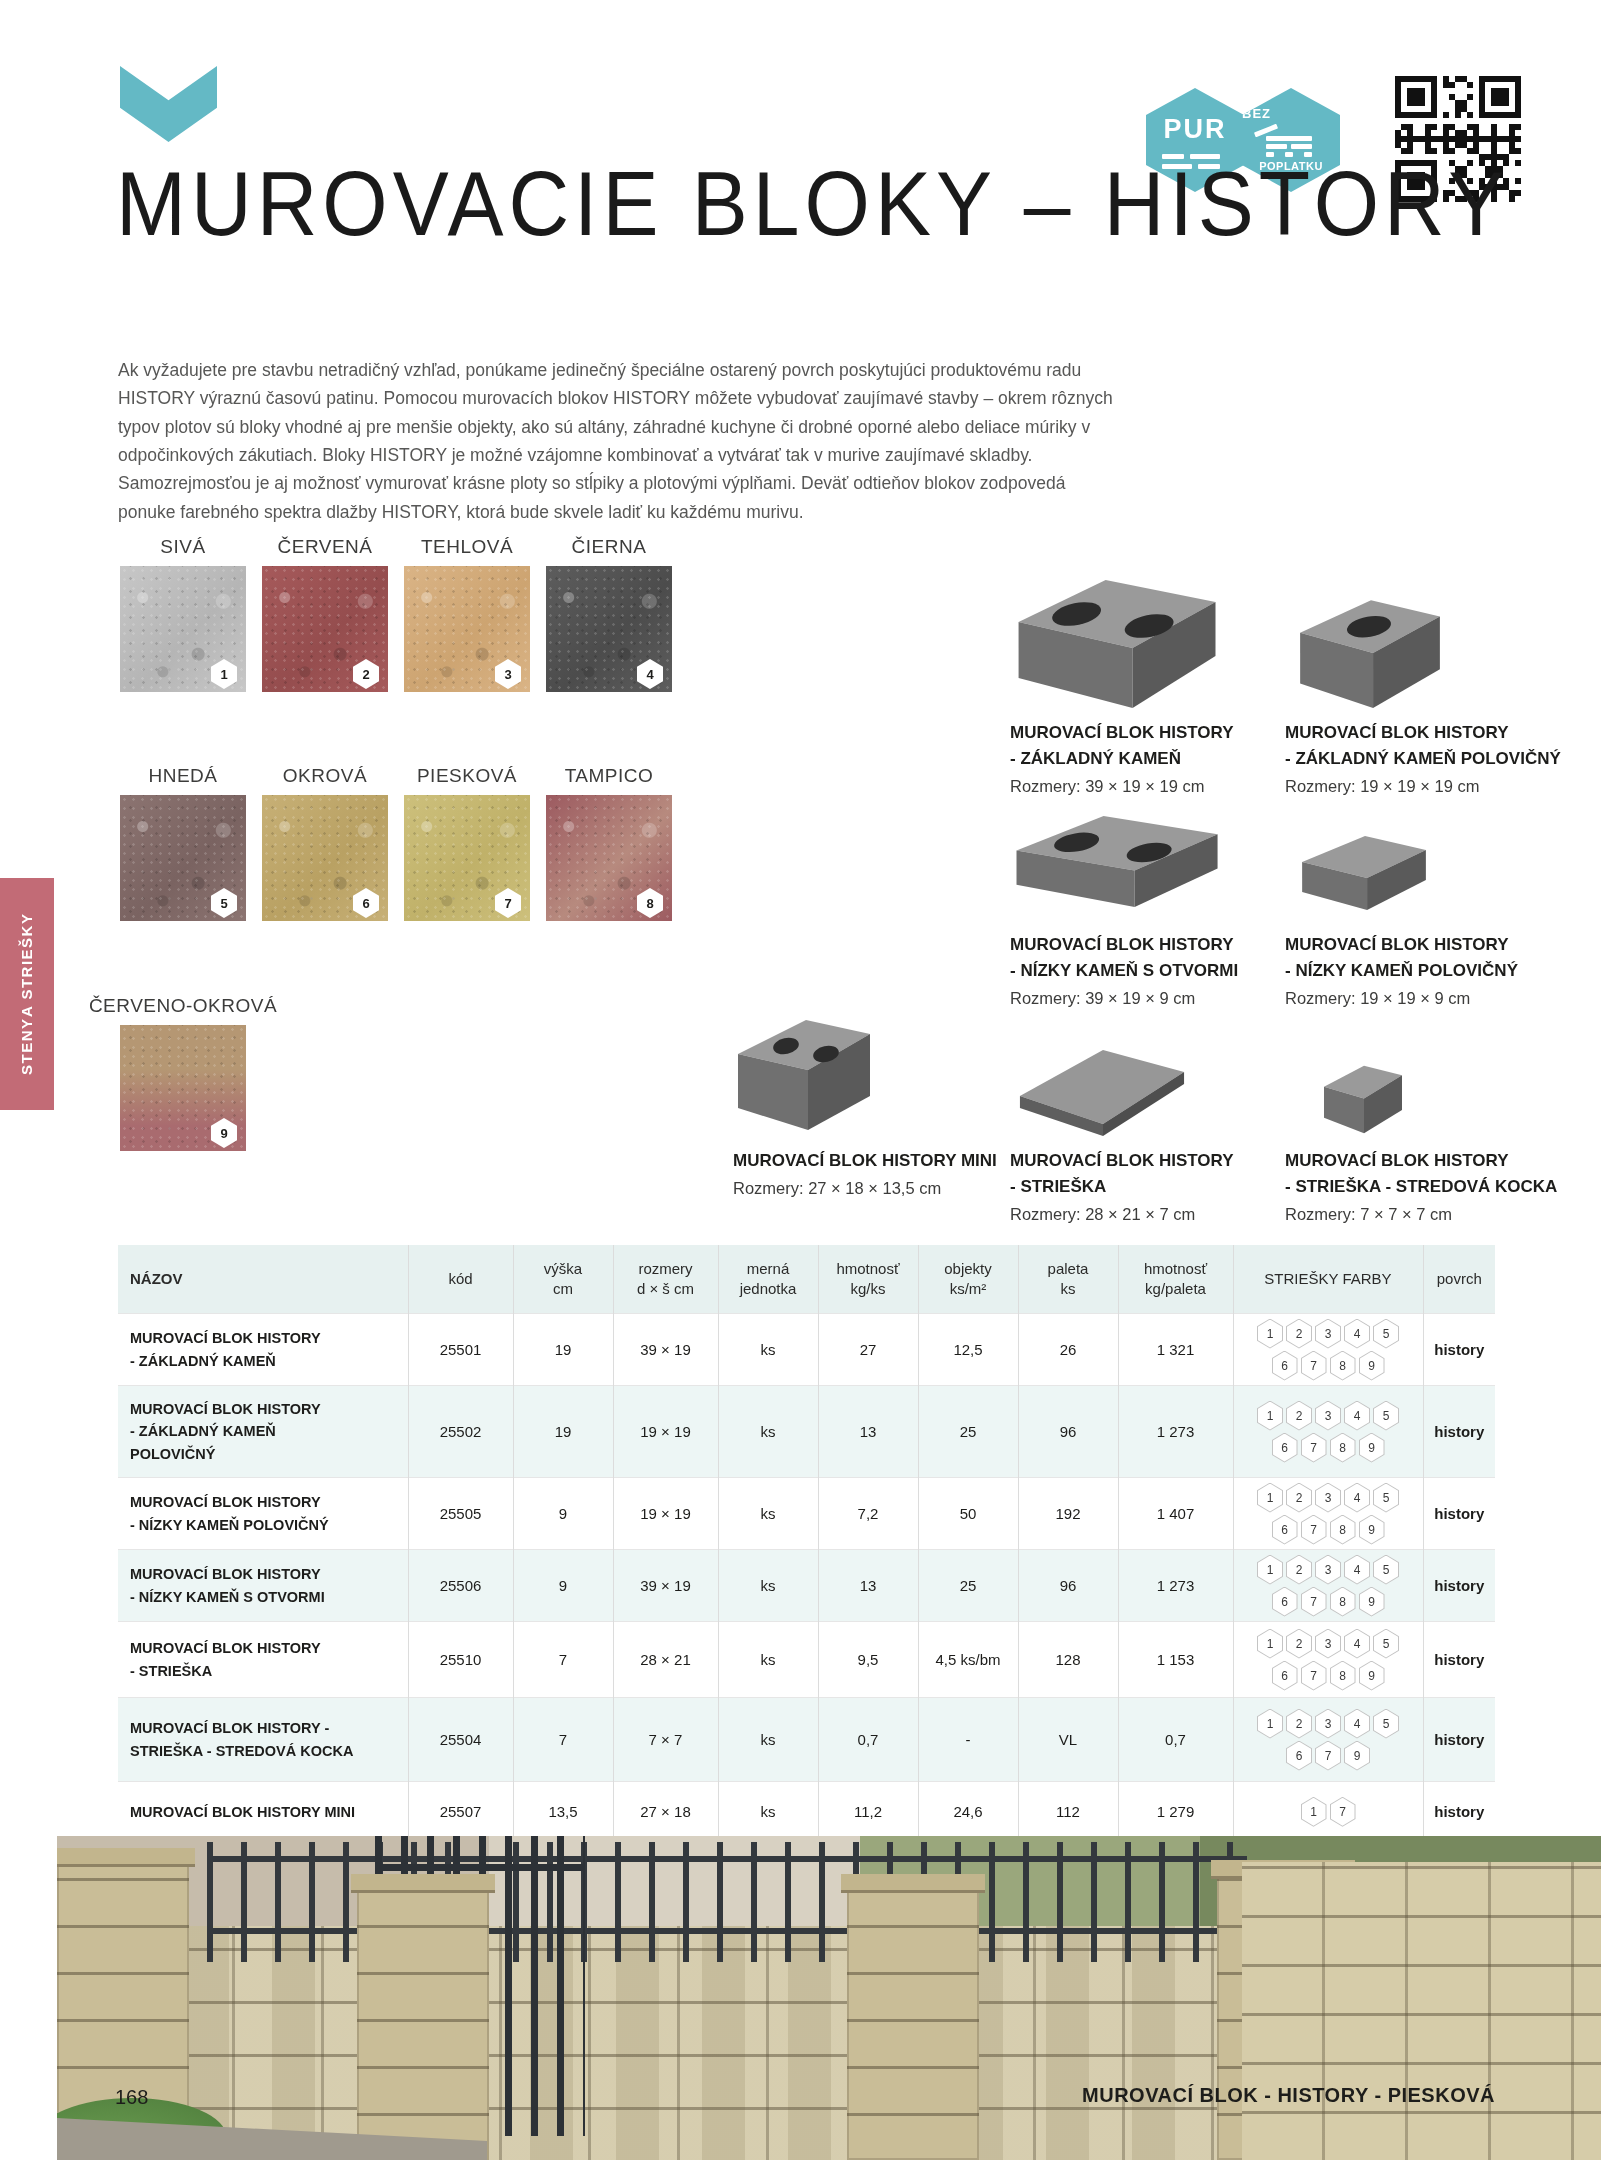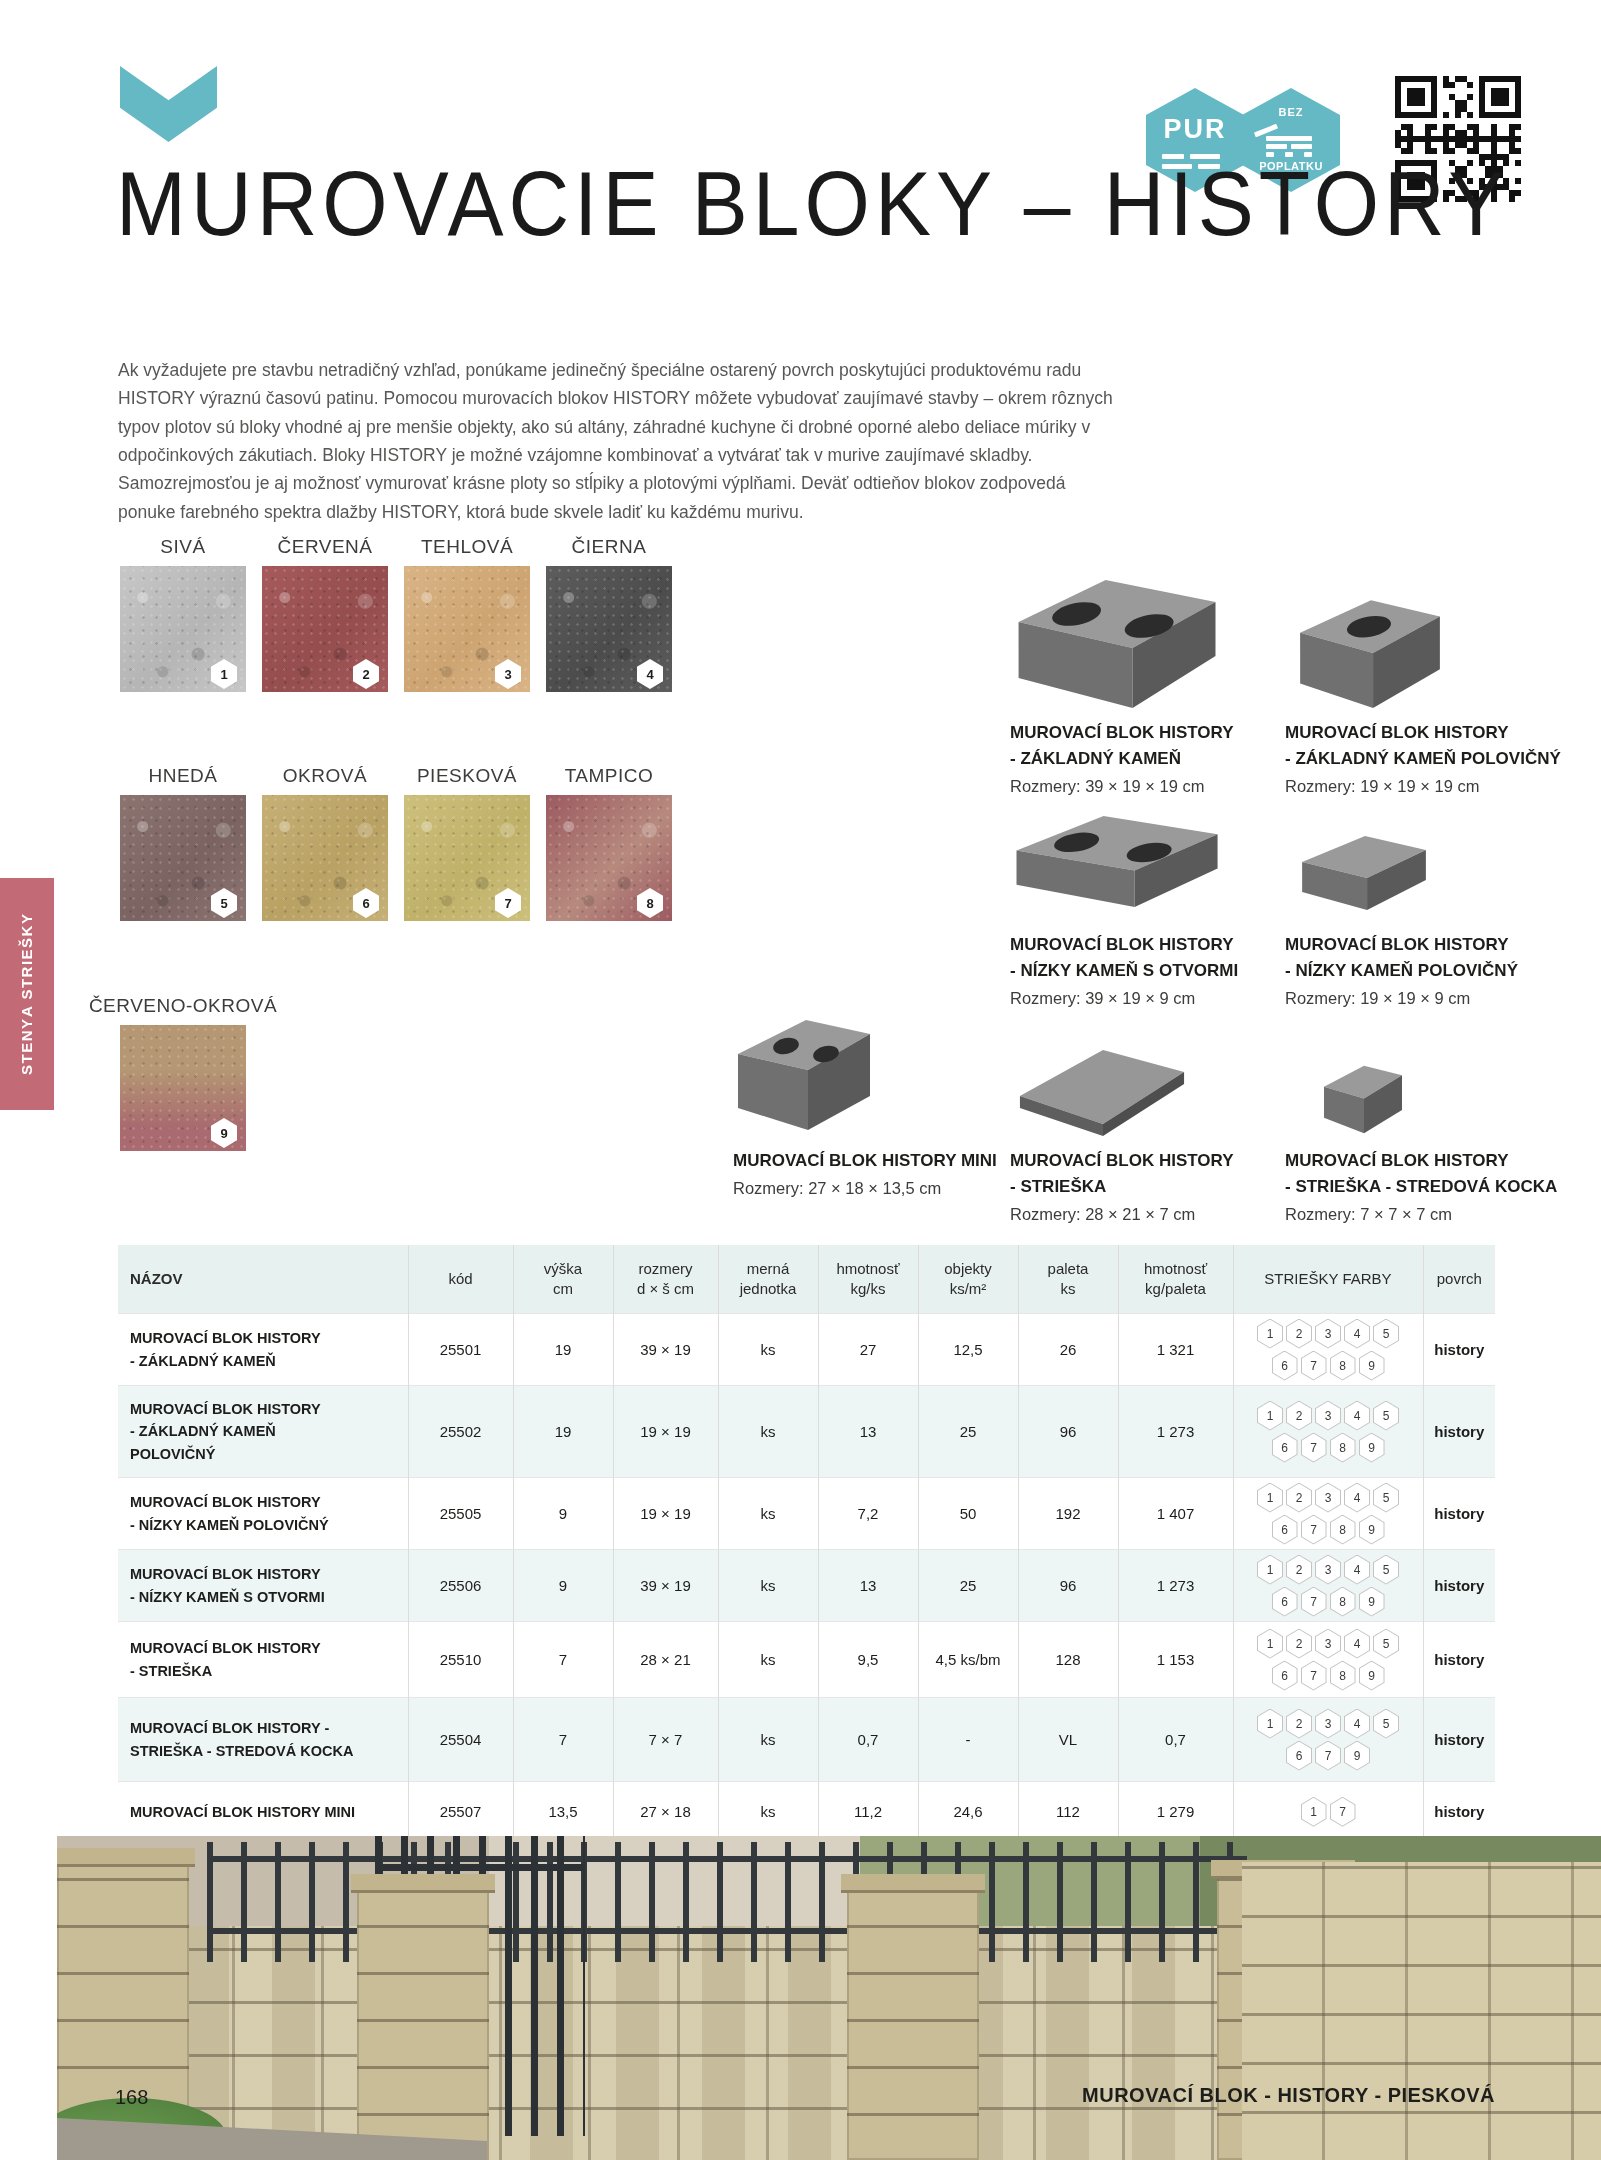--- a/index.html
+++ b/index.html
@@ -9,21 +9,21 @@
   
   .logo-chevron{position:absolute;left:120px;top:66px;width:97px;height:76px;background:#64b9c5;
     clip-path:polygon(0 0,50% 45%,100% 0,100% 55%,50% 100%,0 55%);}
   .hexbadge{position:absolute;width:98px;height:104px;background:#64b9c5;
     clip-path:polygon(50% 0,100% 26%,100% 74%,50% 100%,0 74%,0 26%);}
   #badge-pur{left:1146px;top:88px;}
   #badge-bez{left:1242px;top:88px;}
   .pur-txt{position:absolute;left:0;top:26px;width:100%;text-align:center;color:#fff;
     font-size:27px;font-weight:bold;letter-spacing:2px;}
   .wbar{position:absolute;height:5px;background:#fff;border-radius:1px;}
-  .bez-top{position:absolute;left:0;top:18px;width:100%;text-align:center;color:#fff;font-size:11px;font-weight:bold;letter-spacing:1px;}
+  .bez-top{position:absolute;left:0;top:18px;width:100%;color:#fff;font-size:13px;font-weight:bold;letter-spacing:1px;}
   .bez-bottom{position:absolute;left:0;top:72px;width:100%;text-align:center;color:#fff;font-size:11px;font-weight:bold;letter-spacing:.5px;}
   #qr{position:absolute;left:1395px;top:76px;width:126px;height:126px;background:#fff;}
 
   .page-title{position:absolute;left:116px;top:152px;width:1420px;font-size:84px;font-weight:400;
     color:#1a1a1a;letter-spacing:5px;transform:scaleY(1.08);transform-origin:left top;white-space:nowrap;}
   .intro{position:absolute;left:118px;top:356px;width:1008px;font-size:17.5px;line-height:1.62;color:#575756;}
 
   
   .side-tab{position:absolute;left:0;top:878px;width:54px;height:232px;background:#c26b76;}
   .side-tab-inner{position:absolute;inset:0;display:flex;align-items:center;justify-content:center;

